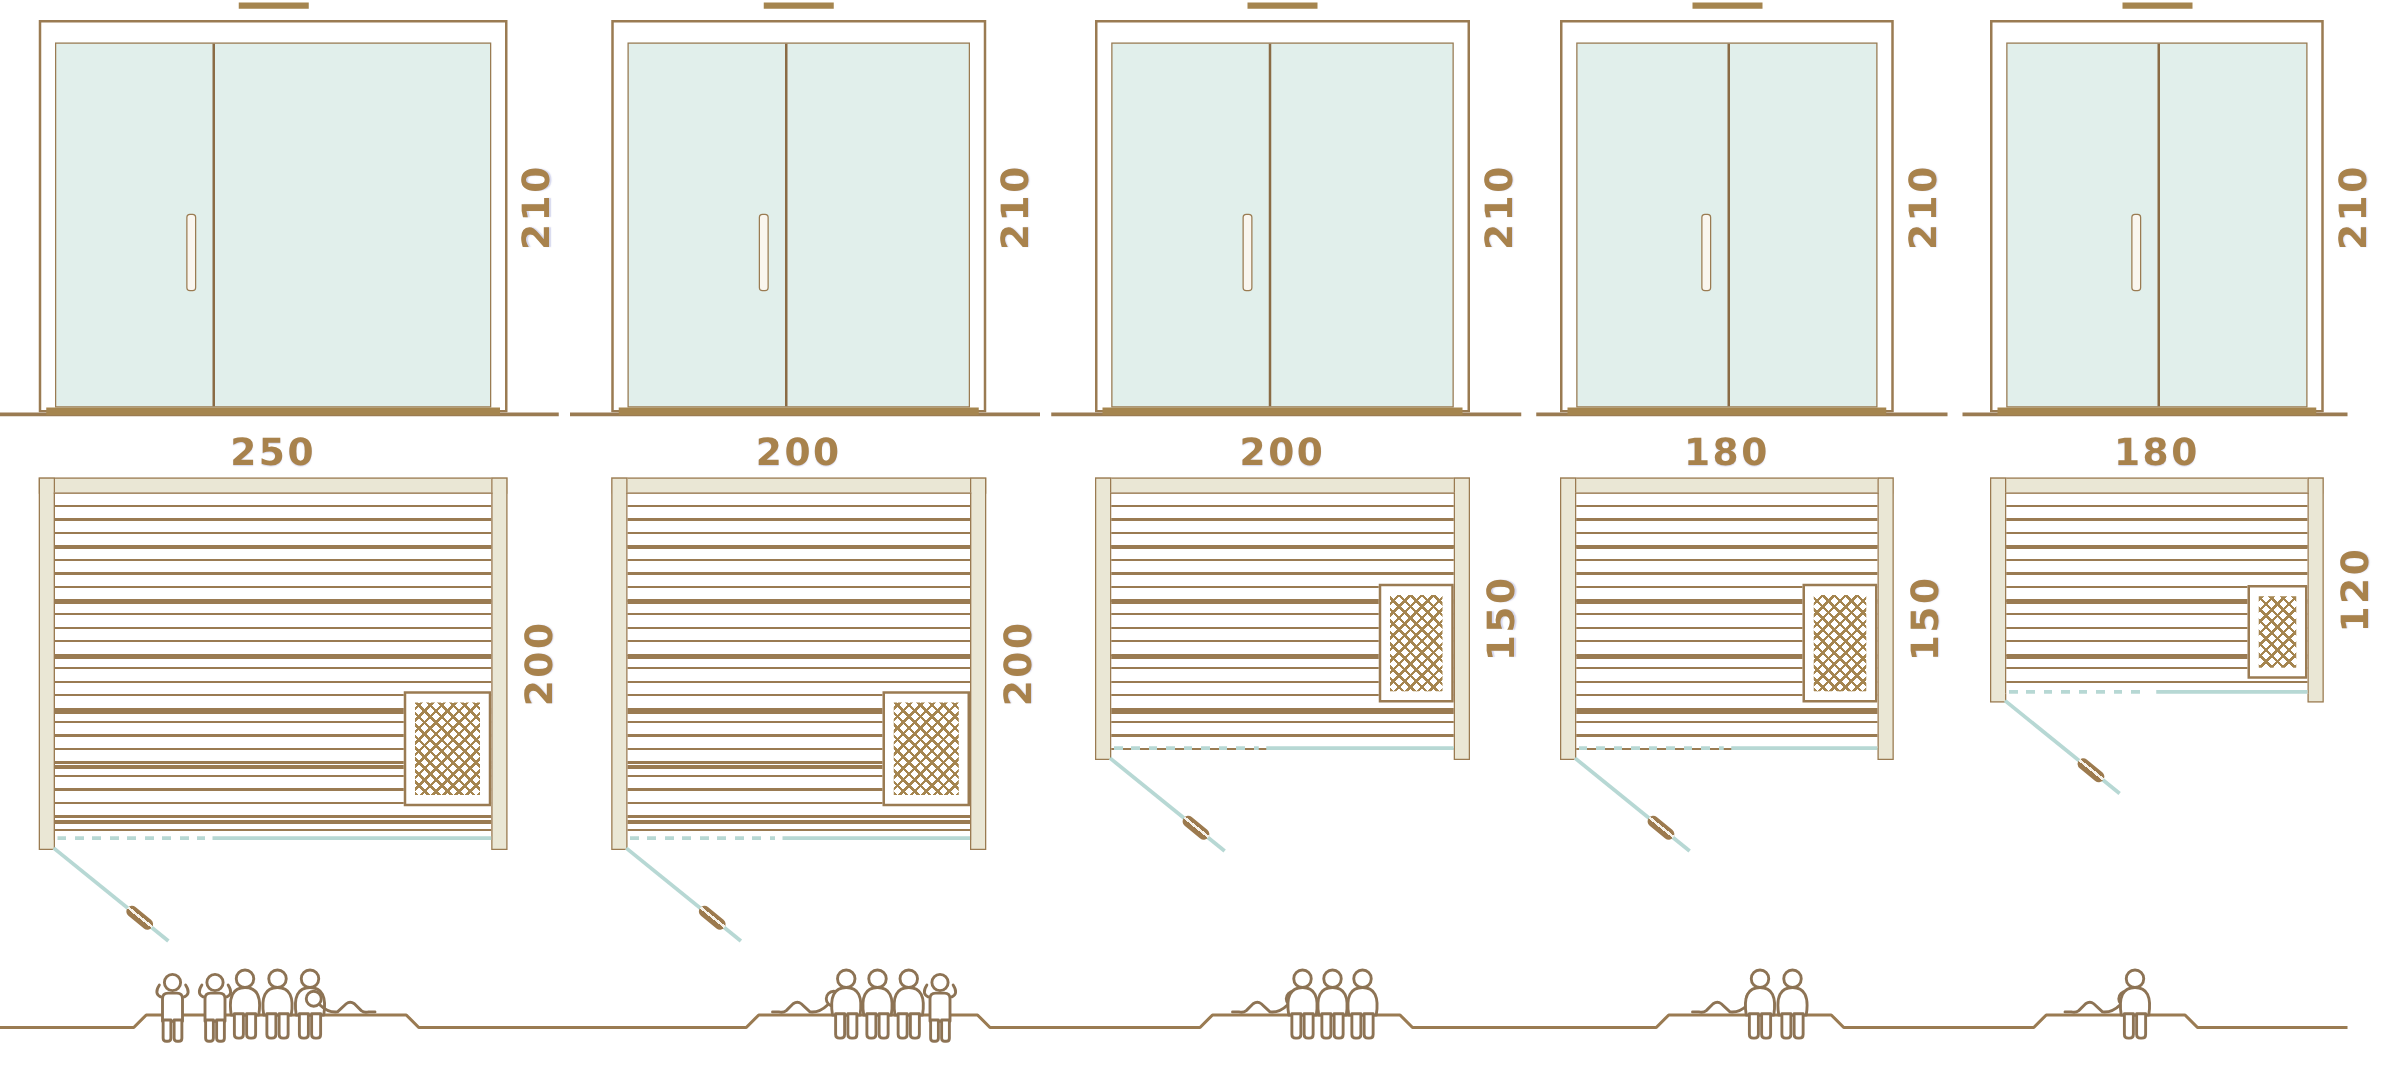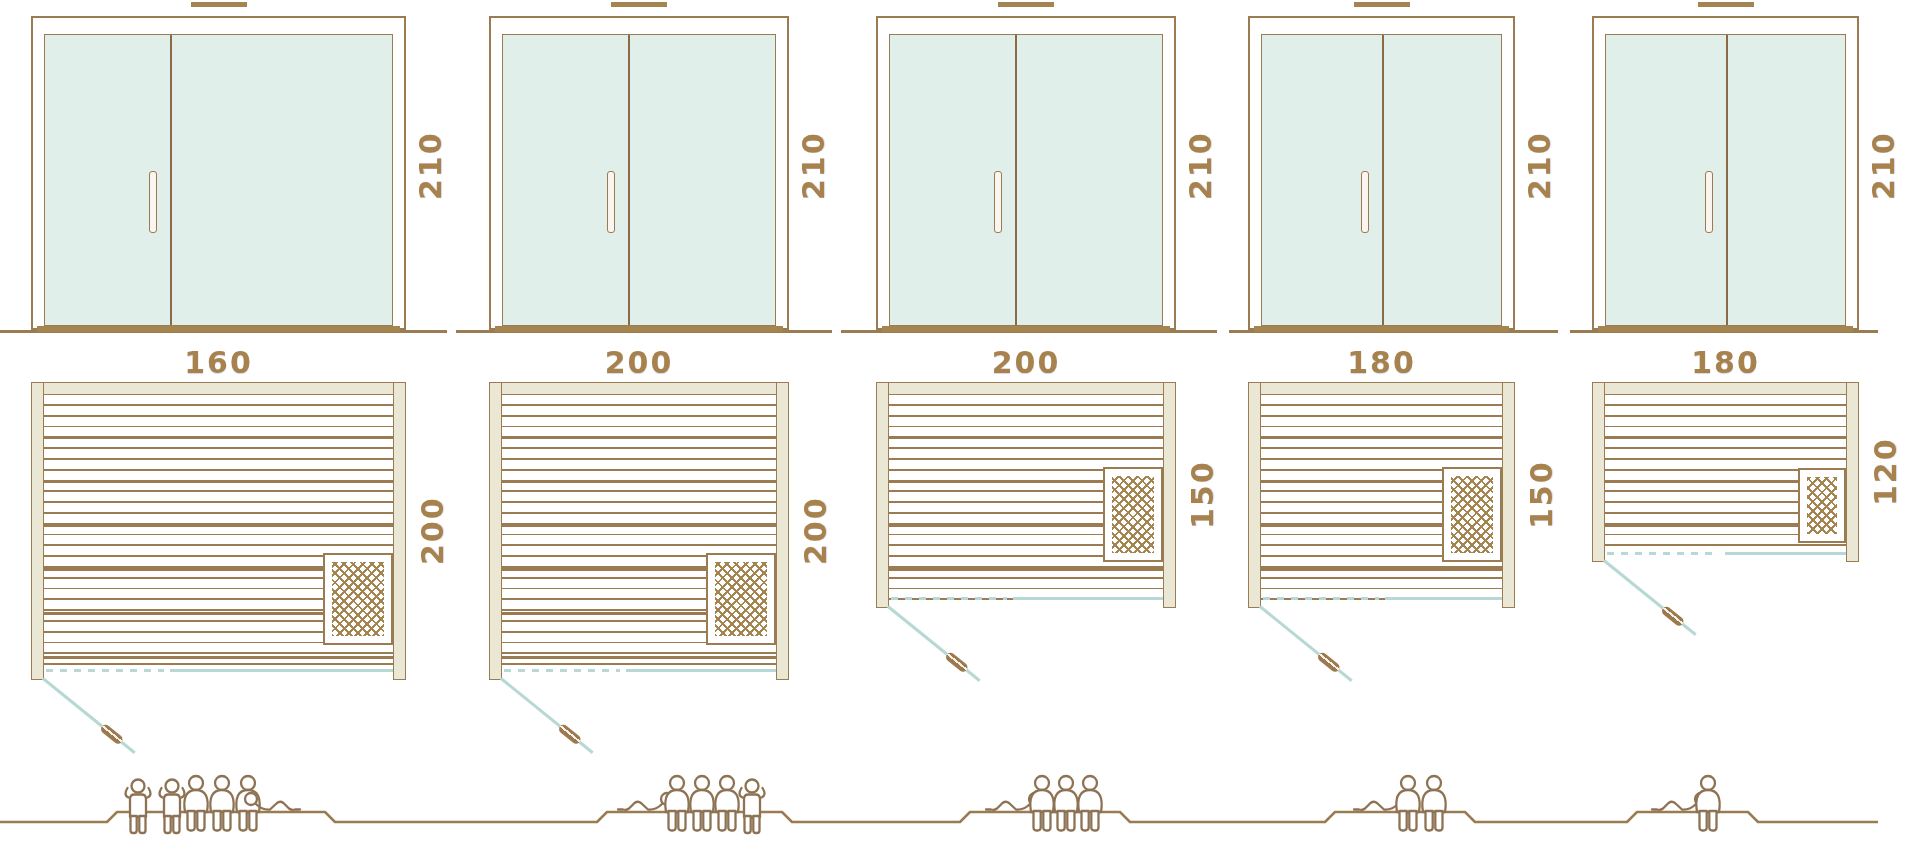--- a/index.html
+++ b/index.html
@@ -65,21 +65,21 @@
     <div class="glass">
       <div class="divider" style="left:125px;"></div>
       <div class="handle" style="left:104px;"></div>
     </div>
     <div class="threshold"></div>
     <div class="dim dim-v">
         <span>210</span>
       </div>
   </div>
   <div class="plan" style="left:31px;top:382px;width:375px;height:298px;">
-    <div class="dim dim-h"><span>160</span></div>
+    <div class="dim dim-h"><span>250</span></div>
     <div class="wall wall-top"></div>
     <div class="wall wall-left"></div>
     <div class="wall wall-right"></div>
     <div class="interior" style="height:278px;"></div>
     <div class="heater" style="left:292px;top:171px;width:70px;height:92px;">
         <div class="hatch"></div>
       </div>
     <div class="plan-dash" style="left:15px;top:287px;width:118px;"></div>
     <div class="plan-glassline" style="left:139px;top:287px;width:223px;"></div>
     <div class="swing" style="left:12px;top:295px;">

